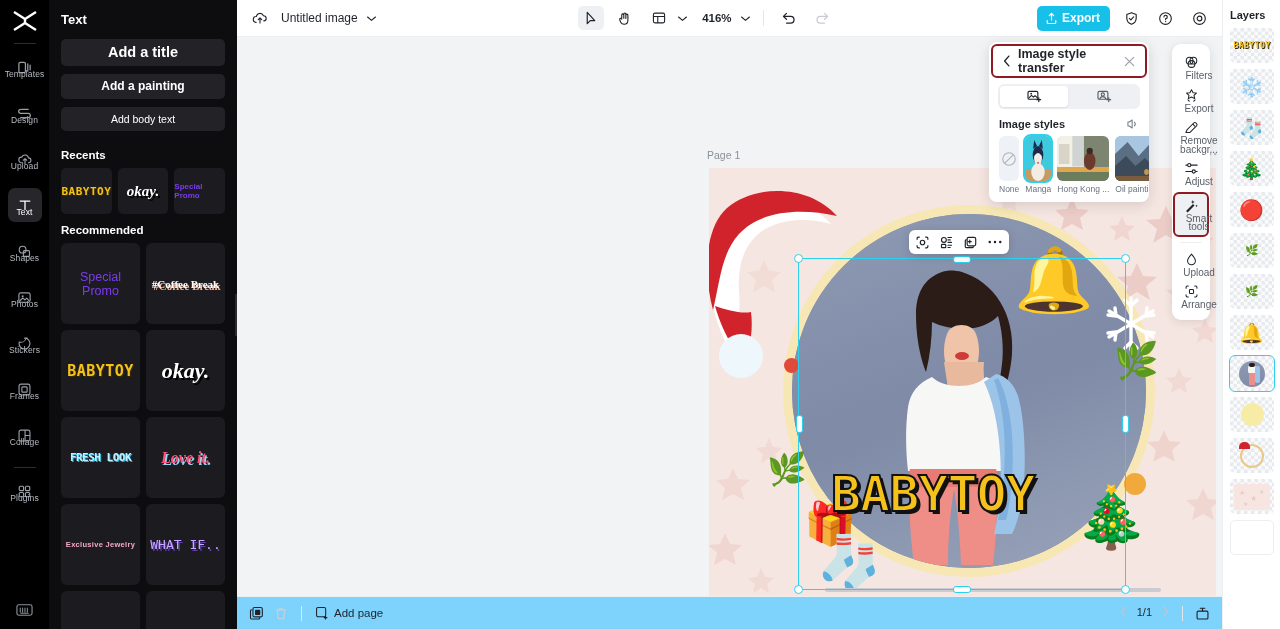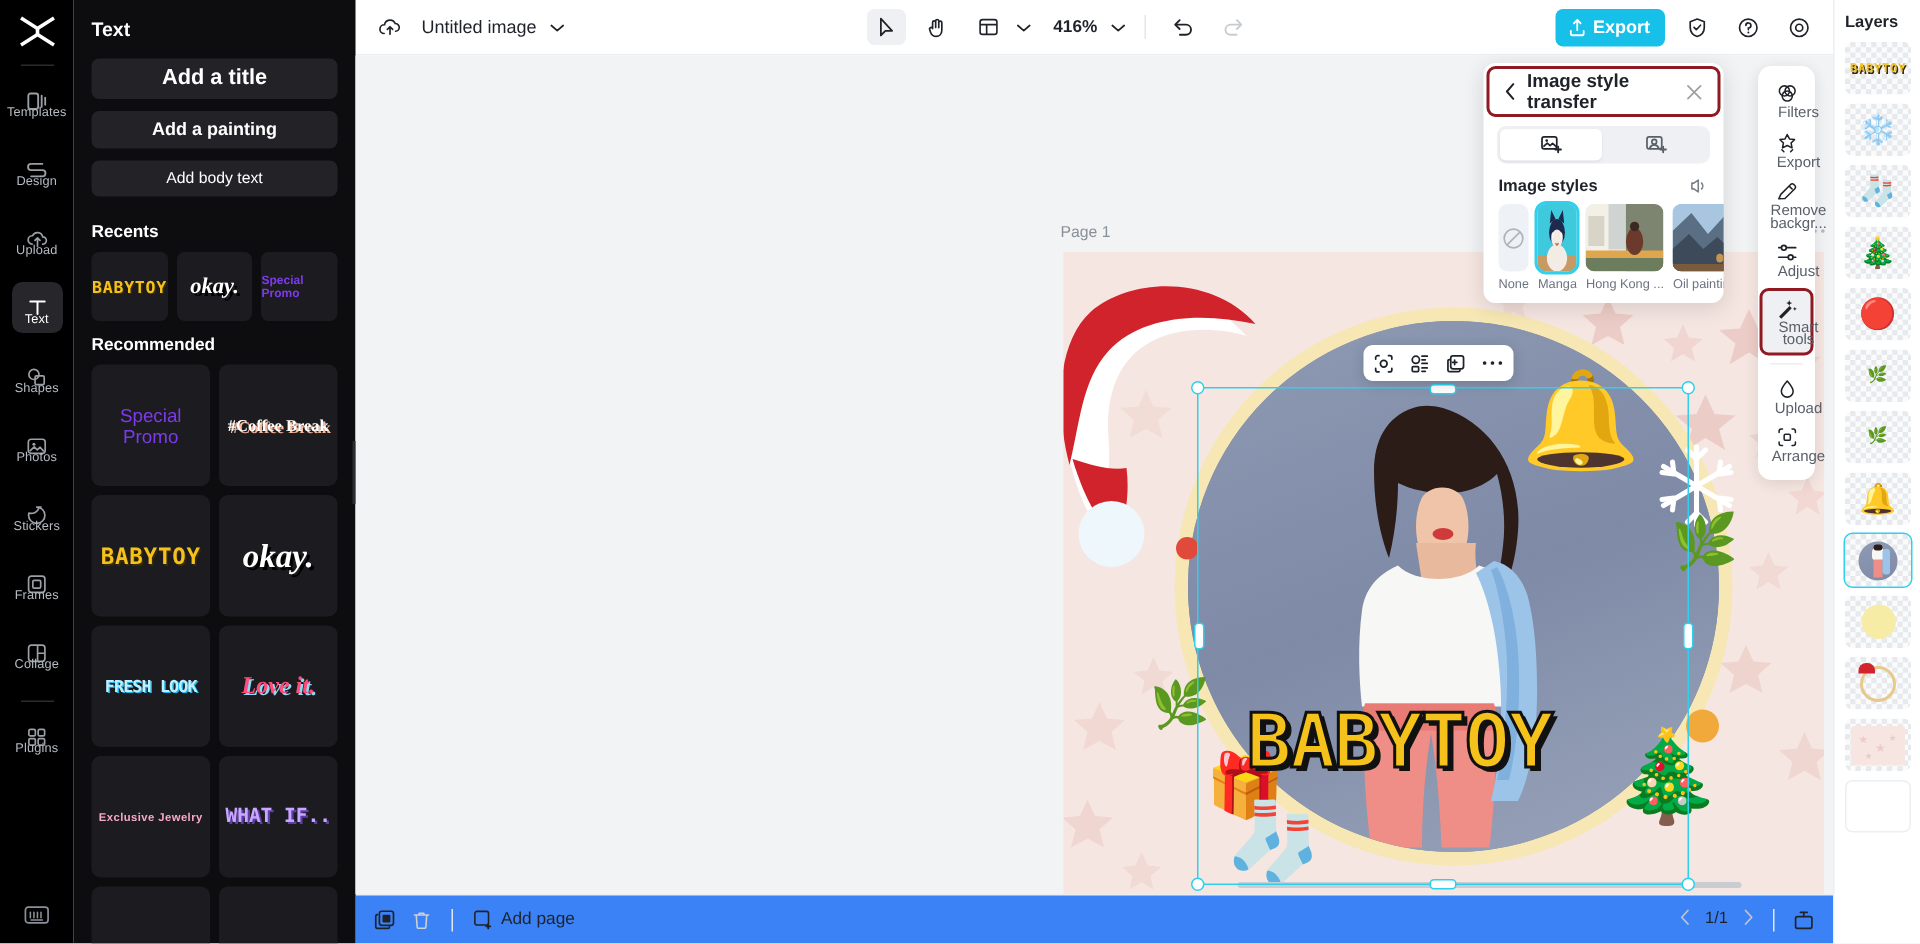--- a/index.html
+++ b/index.html
@@ -65,21 +65,21 @@
   .s-babytoy { font-family:"DejaVu Sans Mono", monospace; font-weight:bold; color:#F5C21B; font-size:11px; letter-spacing:.5px; text-shadow: 1px 1px 0 #3a2a00; }
   .s-babytoy.lg { font-size: 15px; }
   .s-okay { font-family:"Liberation Serif", serif; font-style: italic; font-weight: bold; color:#fff; font-size:15px; text-shadow: 2px 2px 0 #000; }
   .s-okay.lg { font-size: 22px; }
   .s-promo { color:#7c3aed; font-size:8px; font-weight:600; }
   .s-promo.lg { font-size:12.5px; font-weight:400; }
   .s-coffee { font-family:"Liberation Serif", serif; font-weight:bold; color:#fff; font-size:11px; text-shadow: 1.5px 1.5px 0 #f7b79a; }
   .s-love { font-family:"Liberation Serif", serif; font-style:italic; font-weight:bold; color:#ff4d79; font-size:16px; text-shadow: 1.5px 1.5px 0 #8ed7f5; }
   .s-fresh { font-family:"DejaVu Sans Mono", monospace; font-weight:bold; color:#bff0ff; font-size:11px; letter-spacing:-.5px; text-shadow: 1px 1px 0 #1fb6e8; }
   .s-jewel { color:#f7a8c4; font-size:7.5px; font-weight:bold; letter-spacing:.3px; }
-  .s-whatif { font-family:"DejaVu Sans Mono", monospace; font-weight:bold; color:#c9a6ff; font-size:13px; text-shadow: 1.5px 1.5px 0 #5b3ea8; }
+  .s-whatif { font-family:"DejaVu Sans Mono", monospace; font-weight:normal; color:#c9a6ff; font-size:13px; text-shadow: 1.5px 1.5px 0 #5b3ea8; }
   .panel-handle {
     position: absolute; right: -7px; top: 50%; transform: translateY(-50%);
     width: 9px; height: 42px; background: #2b2b30; border-radius: 0 4px 4px 0;
     display: flex; align-items: center; justify-content: center; cursor: pointer; z-index: 6;
   }
 
   
   .center { flex: 1; display: flex; flex-direction: column; background: #fff; min-width: 0; }
   .topbar {
     height: 37px; background: #fff; border-bottom: 1px solid #eceef0;
@@ -139,21 +139,21 @@
     box-shadow:0 2px 9px rgba(0,0,0,.16); display:flex; align-items:center;
     padding: 0 7px; gap: 11px; z-index: 25;
   }
   .ft-btn { cursor:pointer; display:flex; align-items:center; justify-content:center; color:#1f2329; }
   .hscroll {
     position:absolute; left:588px; bottom:4px; width:336px; height:4px;
     background:#c9ccd1; border-radius:2px;
   }
 
   .bottombar {
-    height: 33px; background:#3b82f6; border-top:1px solid #eceef0;
+    height: 33px; background:#7dd3fc; border-top:1px solid #eceef0;
     display:flex; align-items:center; padding: 0 12px; gap:10px;
   }
   .bb-btn { display:flex; align-items:center; gap:5px; cursor:pointer; color:#1f2329; font-size:11.5px; }
   .bb-div { width:1px; height:15px; background:#e4e6e9; margin:0 3px; }
   .pager { display:flex; align-items:flex-start; gap:9px; font-size:11px; color:#1f2329; }
 
   
   .st-panel {
     position:absolute; left:989px; top:42px; width:160px;
     background:#fff; border-radius:8px; box-shadow:0 3px 14px rgba(0,0,0,.13);

